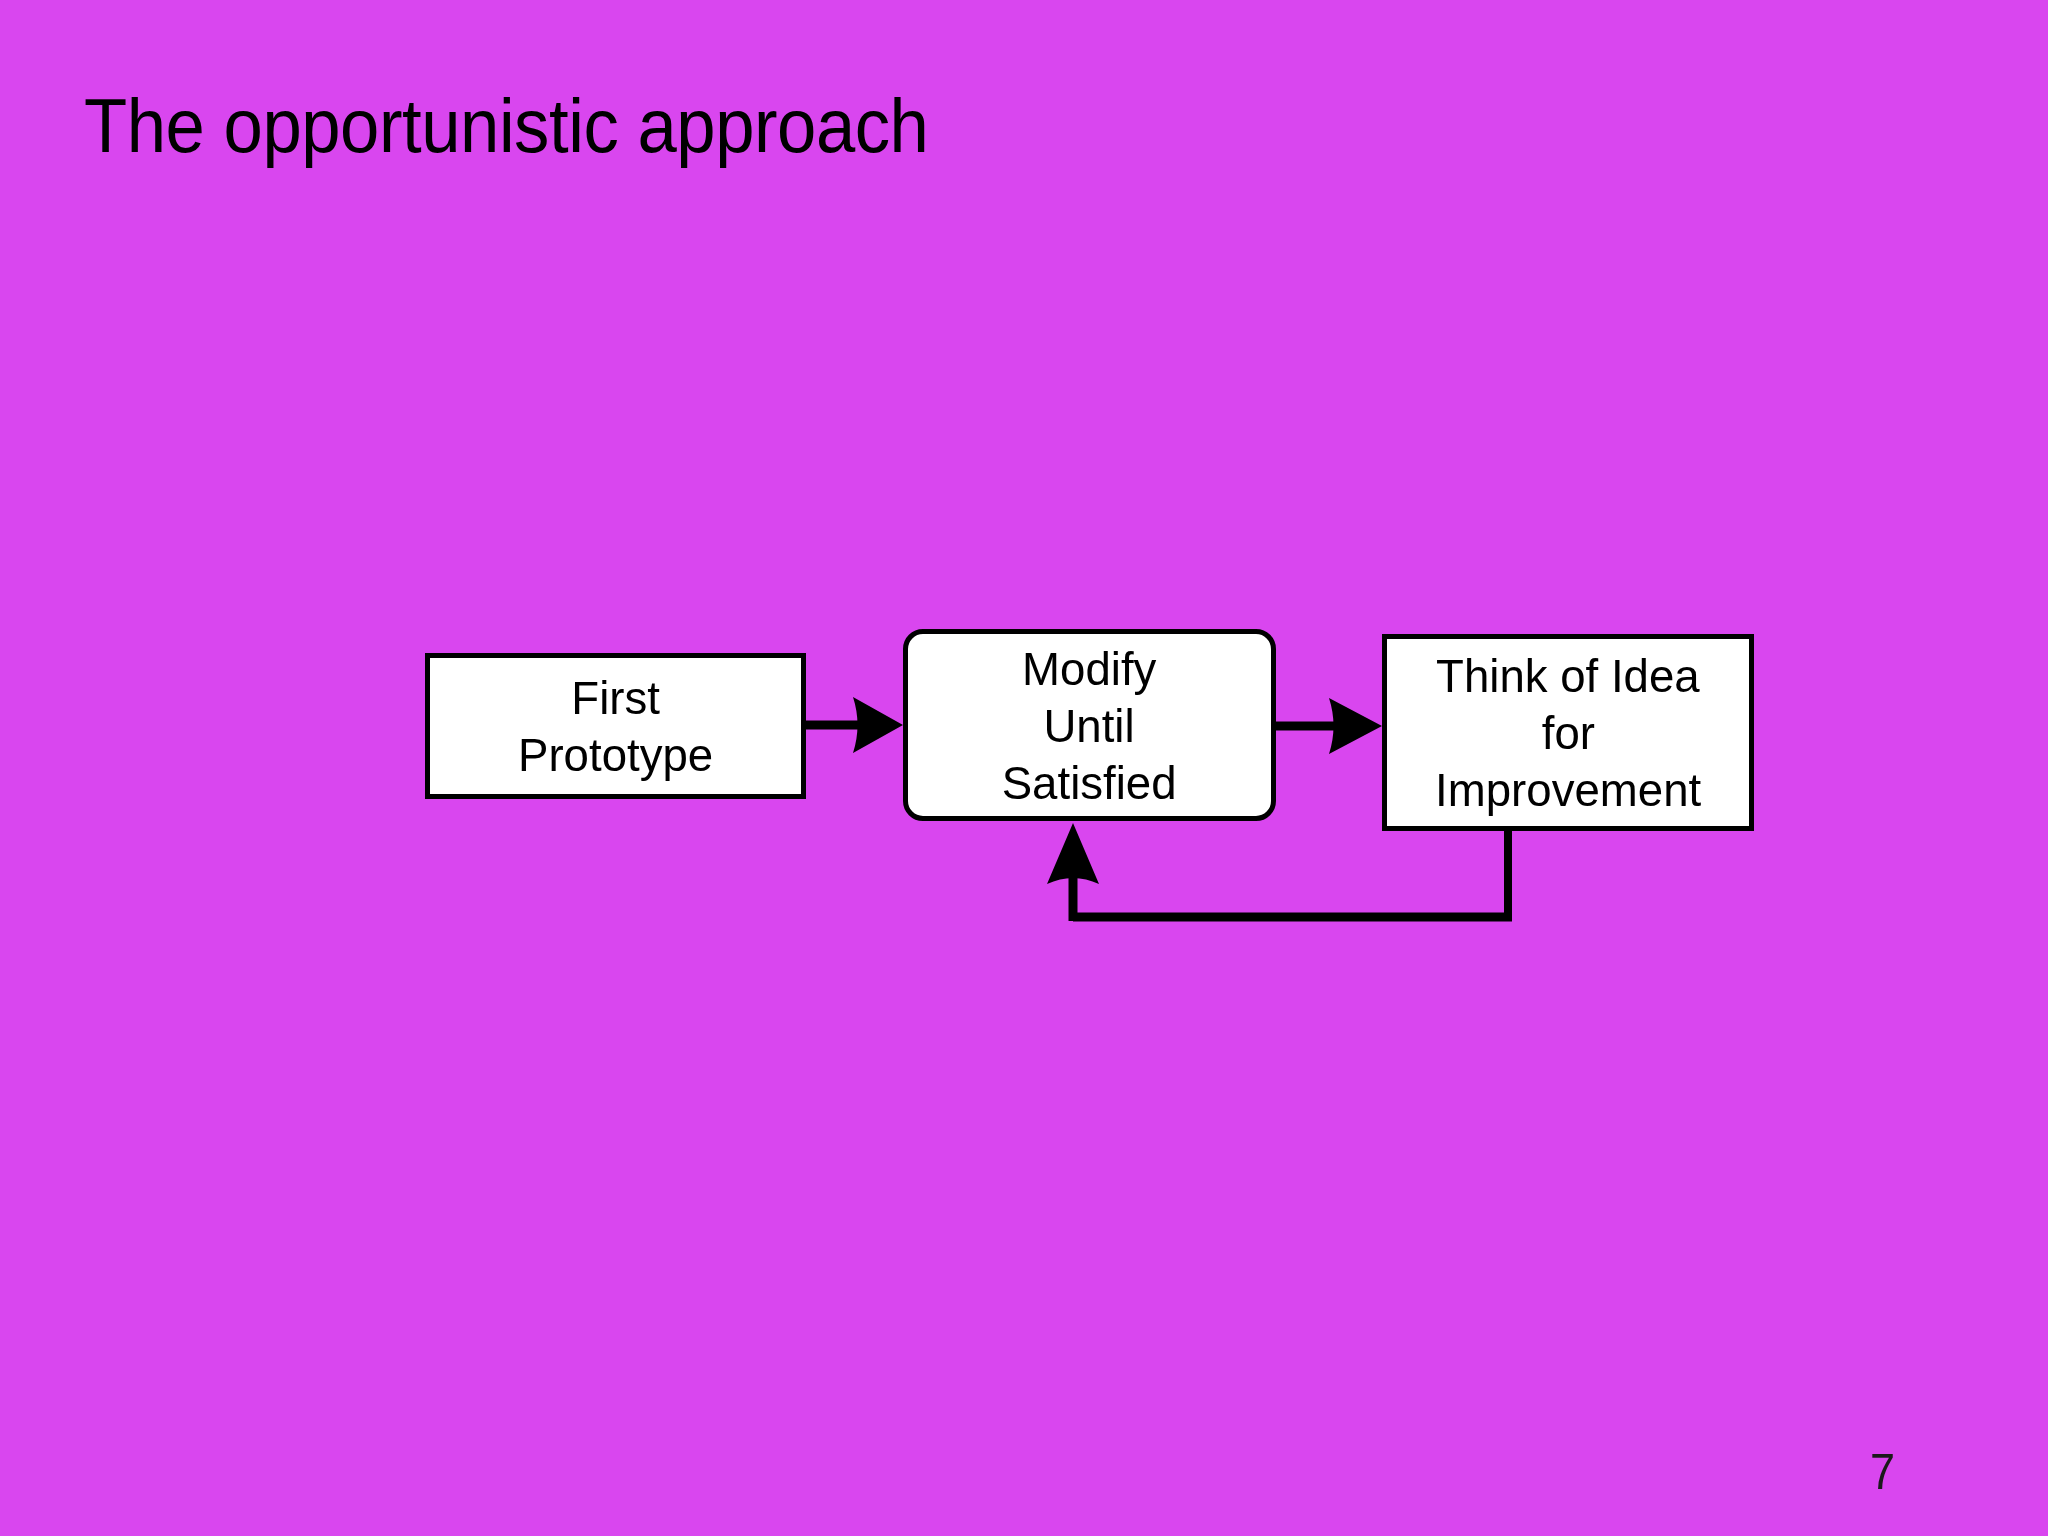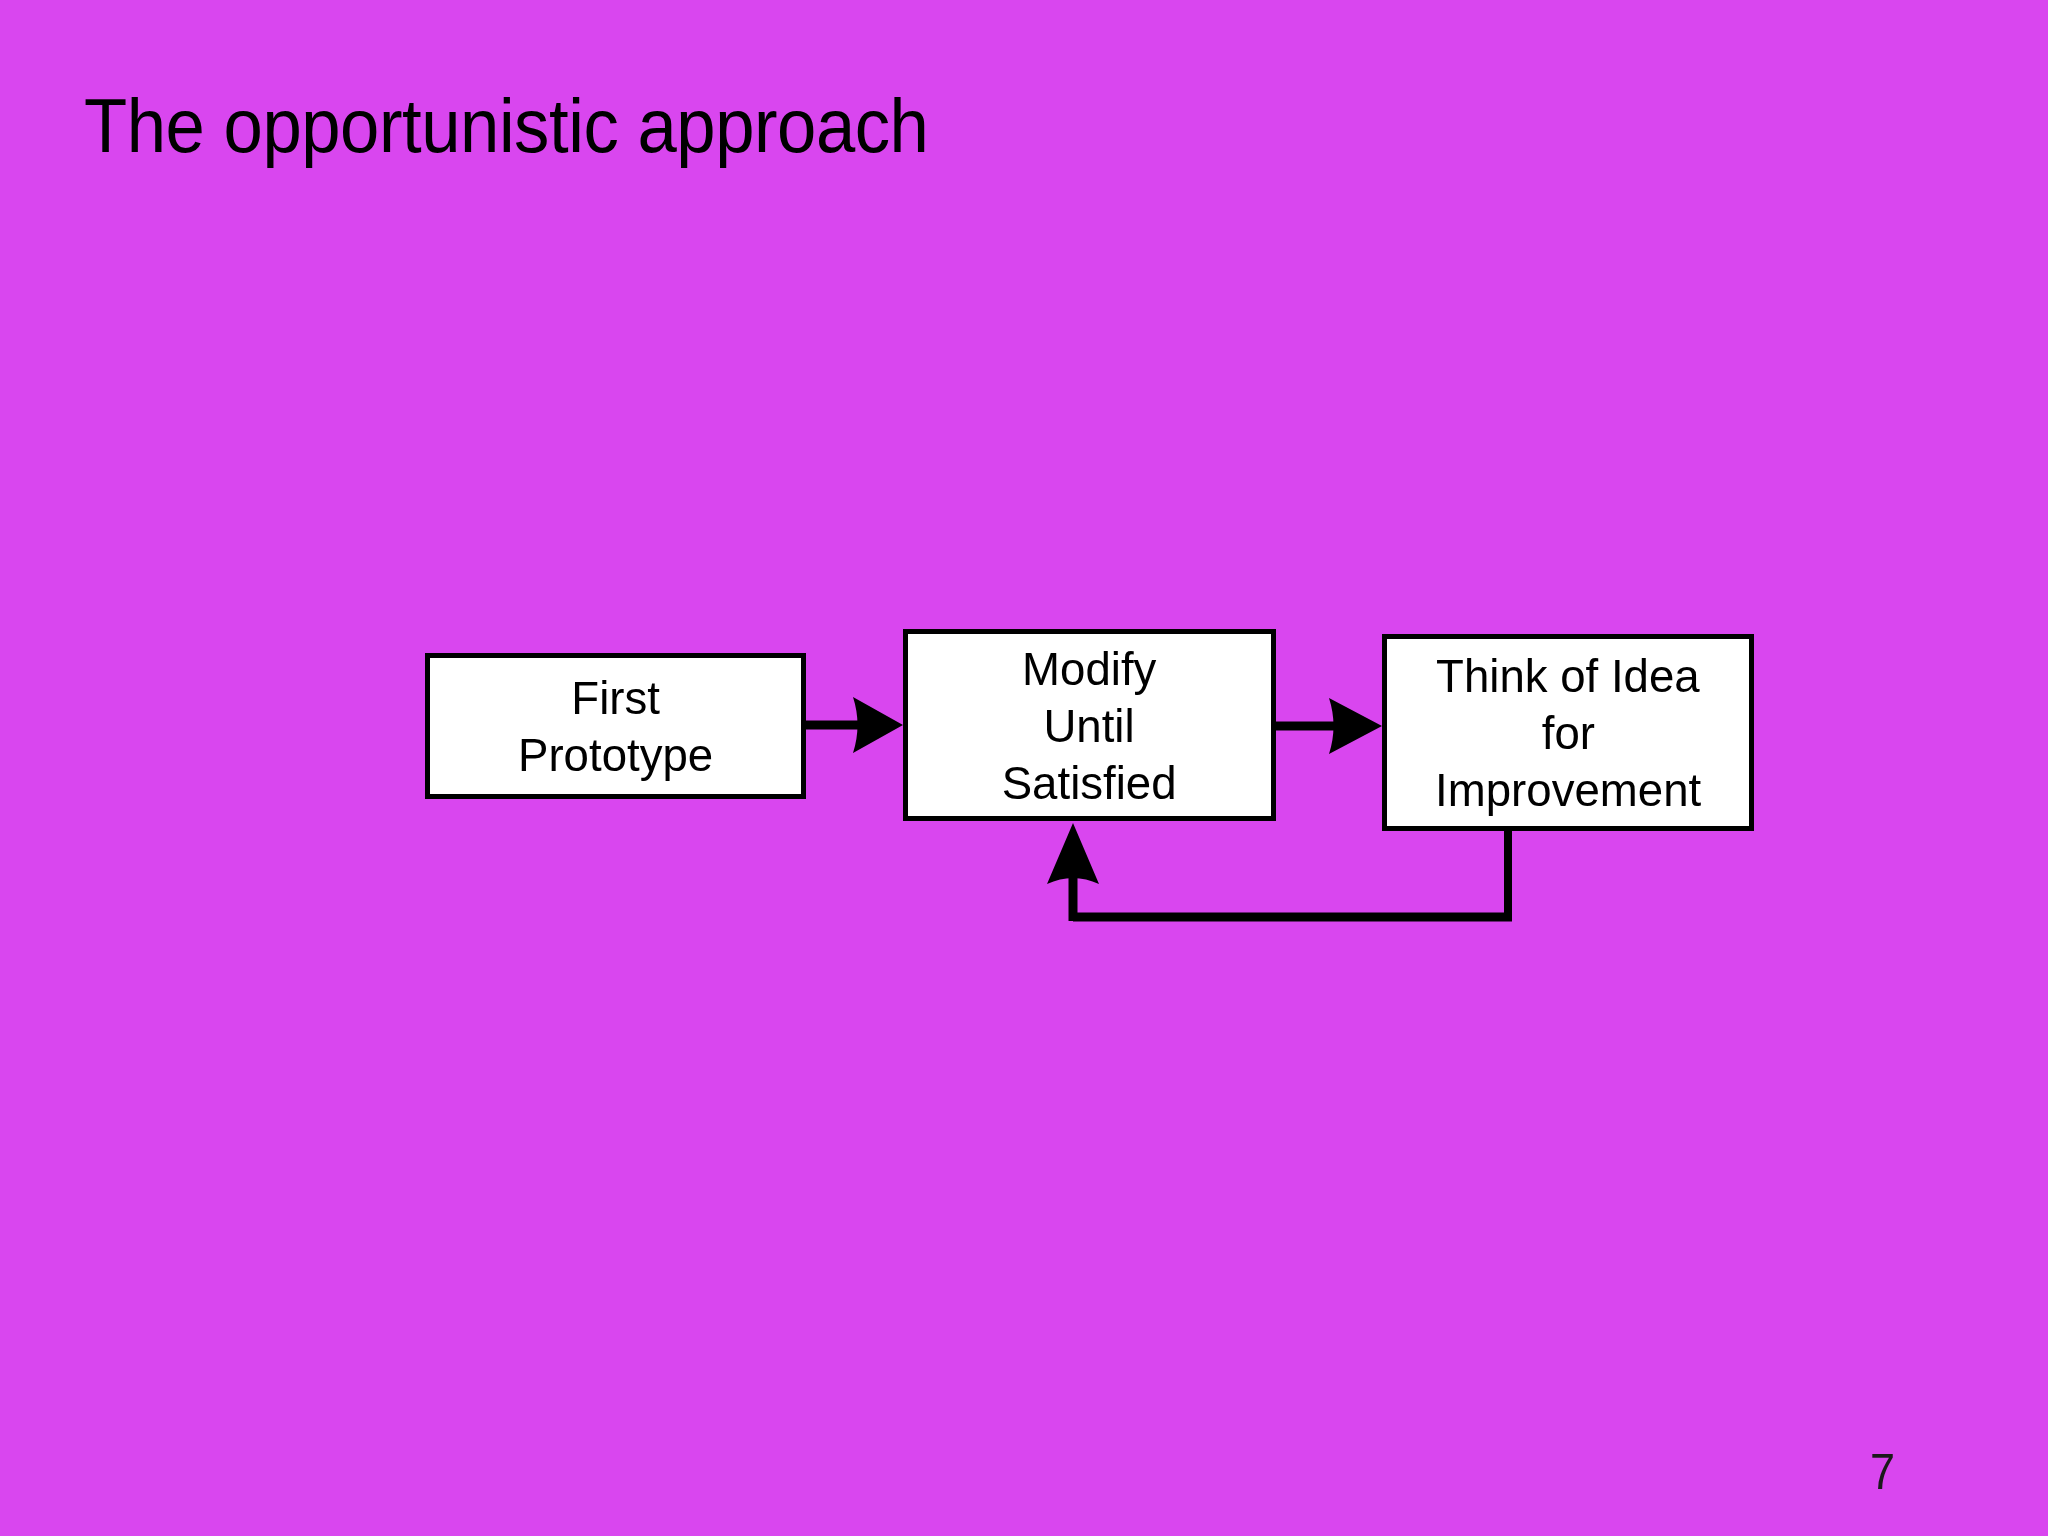--- a/index.html
+++ b/index.html
@@ -72,20 +72,21 @@
     left: 425px;
     top: 653px;
     width: 381px;
     height: 146px;
   }
   #box-modify-until-satisfied {
     left: 903px;
     top: 629px;
     width: 373px;
     height: 192px;
+    border-radius: 20px;
   }
   #box-think-of-idea {
     left: 1382px;
     top: 634px;
     width: 372px;
     height: 197px;
   }
 
   
   #connectors {

